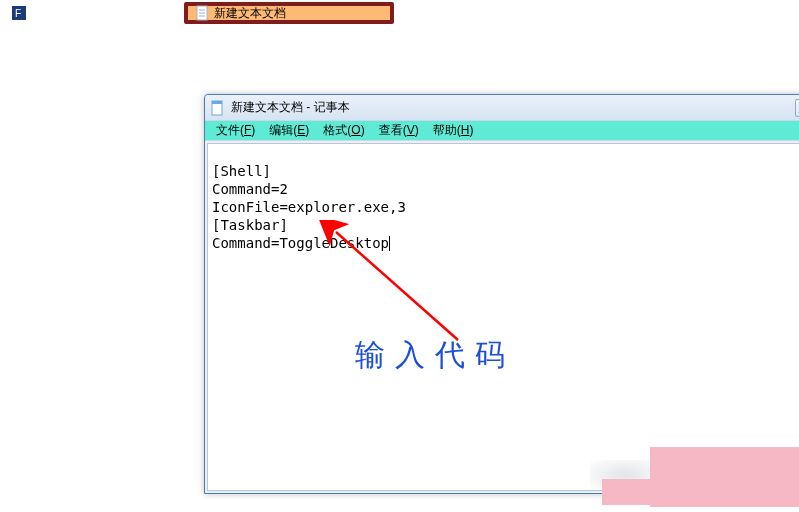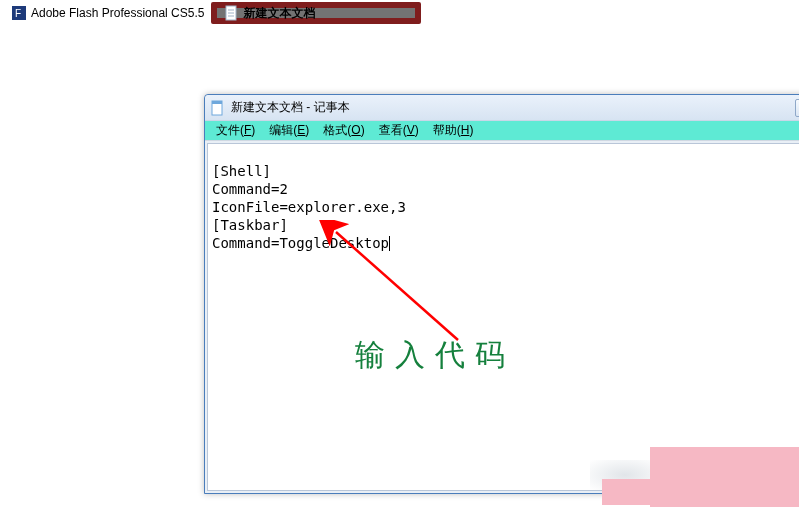--- a/index.html
+++ b/index.html
@@ -29,25 +29,24 @@
     cursor: pointer;
   }
   .task-item .ticon {
     width: 16px; height: 16px;
     margin-right: 4px;
     display: inline-flex;
     align-items: center;
     justify-content: center;
   }
   .task-item.selected {
-    background: #737373;
-    border: 6px solid #7f1d1d;
+    background: #fdba74;
+    border: 4px solid #7f1d1d;
     border-radius: 2px;
     min-width: 210px;
-    font-weight: bold;
   }
   .task-item.notselected { border: 1px solid transparent; }
 
   
   .window {
     position: absolute;
     left: 204px;
     top: 94px;
     width: 684px;
     height: 400px;
@@ -166,21 +165,21 @@
   
   .annotation {
     position: absolute;
     pointer-events: none;
   }
 
   .anno-text {
     position: absolute;
     left: 355px;
     top: 335px;
-    color: #15803d;
+    color: #1d4ed8;
     font-family: "SimSun", serif;
     font-size: 30px;
     letter-spacing: 10px;
     pointer-events: none;
   }
 
   
   .wm1 {
     position: absolute;
     left: 650px; top: 447px;
@@ -204,21 +203,20 @@
 <body>
 
 <div class="taskbar">
   <div class="task-item notselected">
     <span class="ticon">
       <svg width="16" height="16">
           <rect x="1" y="1" width="14" height="14" fill="#1d3a7a"></rect>
           <text x="4" y="12" font-size="10" fill="#fff" font-family="Arial">F</text>
         </svg>
     </span>
-    <span>Adobe Flash Professional CS5.5</span>
   </div>
   <div class="task-item selected">
     <span class="ticon">
       <svg width="16" height="16">
           <rect x="3" y="1" width="10" height="14" fill="#fff" stroke="#9fb3c8"></rect>
           <line x1="5" y1="5" x2="11" y2="5" stroke="#9fb3c8"></line>
           <line x1="5" y1="8" x2="11" y2="8" stroke="#9fb3c8"></line>
           <line x1="5" y1="11" x2="11" y2="11" stroke="#9fb3c8"></line>
         </svg>
     </span>

